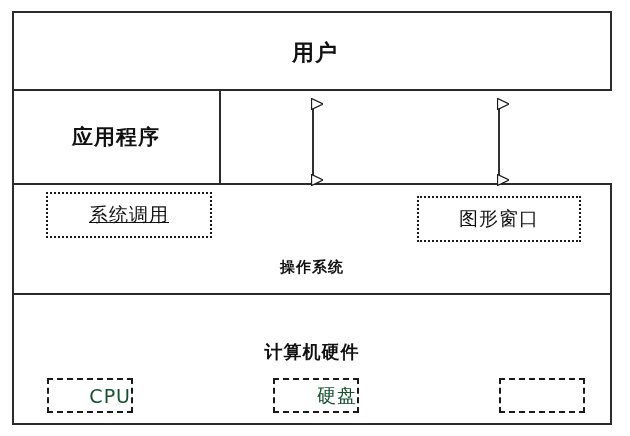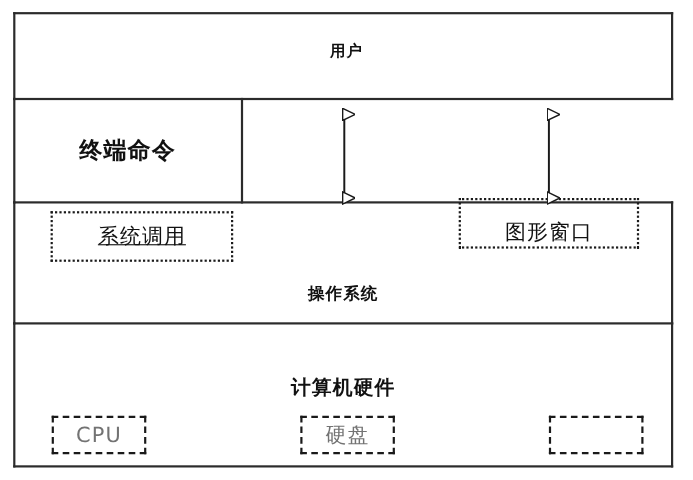--- a/index.html
+++ b/index.html
@@ -47,22 +47,22 @@
     letter-spacing: 1px;
     white-space: nowrap;
   }
   
   .dashed-box {
     position: absolute;
     border: 2px dashed #1a1a1a;
     box-sizing: border-box;
     display: flex;
     align-items: center;
-    justify-content: center;
-    color: #737373;
+    justify-content: flex-end;
+    color: #14532d;
     background: transparent;
   }
   .dashed-box span {
     font-size: 19px;
     letter-spacing: 1px;
     white-space: nowrap;
   }
   
   .arrow-svg {
     position: absolute;
@@ -111,34 +111,34 @@
   <div class="frame-line" style="left:610px; top:183px; width:2px; height:112px;"></div>
 
   <div class="frame-line" style="left:12px; top:293px; width:600px; height:2px;"></div>
 
   <div class="frame-line" style="left:12px; top:293px; width:2px; height:132px;"></div>
 
   <div class="frame-line" style="left:610px; top:293px; width:2px; height:132px;"></div>
 
   <div class="frame-line" style="left:12px; top:423px; width:600px; height:2px;"></div>
 
-  <div class="layer-label" style="left:0; top:38px; width:630px; font-size:14px;">用户</div>
+  <div class="layer-label" style="left:0; top:38px; width:630px; font-size:22px;">用户</div>
 
-  <div class="layer-label" style="left:12px; top:123px; width:208px; font-size:21px;">终端命令</div>
+  <div class="layer-label" style="left:12px; top:123px; width:208px; font-size:21px;">应用程序</div>
 
   <div class="layer-label" style="left:12px; top:258px; width:600px; font-size:15px;">操作系统</div>
 
   <div class="layer-label" style="left:12px; top:340px; width:600px; font-size:18px;">计算机硬件</div>
 
   <div class="dotted-box" style="left:46px; top:192px; width:166px; height:46px;text-decoration:underline;">
     <span>系统调用</span>
   </div>
 
 
-  <div class="dotted-box" style="left:417px; top:180px; width:164px; height:46px;align-items:flex-end;">
+  <div class="dotted-box" style="left:417px; top:196px; width:164px; height:46px;">
     <span>图形窗口</span>
   </div>
 
   <div class="dashed-box" style="left:47px; top:378px; width:86px; height:35px;">
     <span>CPU</span>
   </div>
 
 
   <div class="dashed-box" style="left:273px; top:378px; width:86px; height:35px;">
     <span>硬盘</span>

